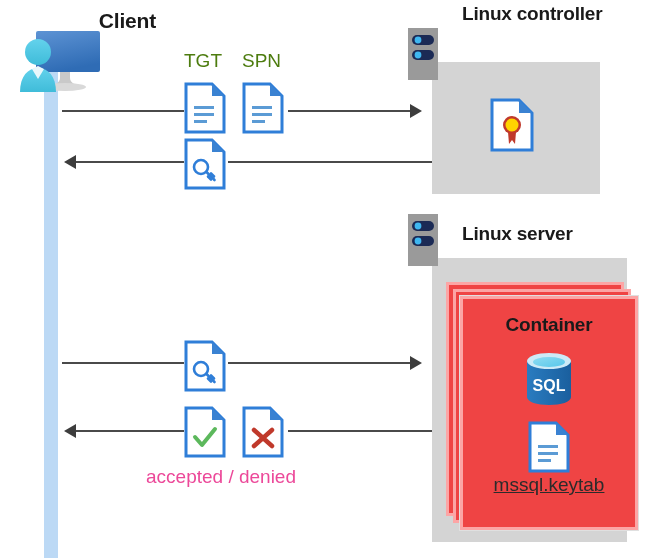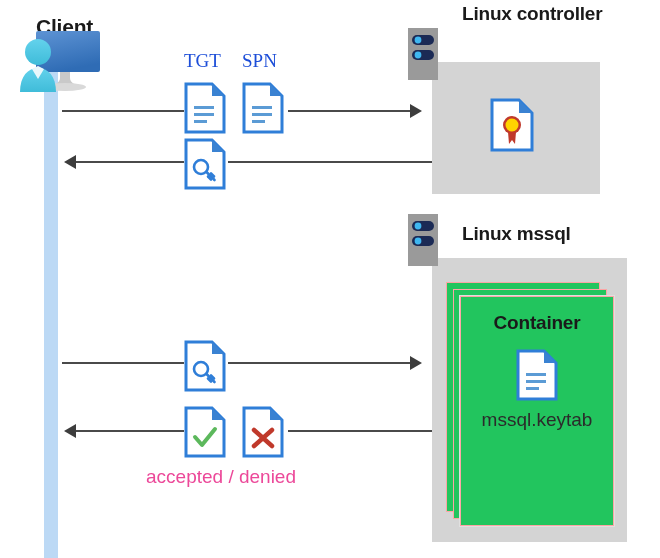--- a/index.html
+++ b/index.html
@@ -13,44 +13,44 @@
   
   #client-lifeline{
     left:44px;top:62px;width:14px;height:496px;
     background:#bcd9f5;
   }
 
   
   .title-bold{
     font-weight:bold;color:#1a1a1a;letter-spacing:-0.2px;
   }
-  #client-title{left:36px;top:14px;width:120px;font-size:21px;line-height:26px;text-align:left;}
+  #client-title{left:36px;top:8px;width:120px;font-size:21px;line-height:26px;text-align:right;}
   #dc-title{left:462px;top:2px;width:180px;font-size:19px;line-height:24px;}
   #linux-title{left:462px;top:222px;width:190px;font-size:19px;line-height:24px;}
   #container-title{font-size:19px;line-height:24px;text-align:center;width:100%;}
 
-  .lbl-plain{font-size:19px;color:#1d4ed8;font-family:Liberation Serif, serif;}
+  .lbl-plain{font-size:19px;color:#4d7c0f;}
   #tgt-label{left:184px;top:50px;}
   #spn-label{left:242px;top:50px;}
   #accepted-denied{left:146px;top:466px;font-size:19px;color:#ec4899;white-space:nowrap;}
   #keytab-label{font-size:19px;color:#2b2b2b;text-align:center;width:100%;}
 
   
   .gray-box{background:#d4d4d4;}
   #dc-box{left:432px;top:62px;width:168px;height:132px;}
   #linux-box{left:432px;top:258px;width:195px;height:284px;}
 
   
   .server-icon{width:30px;height:52px;}
   #dc-server-icon{left:408px;top:28px;}
   #linux-server-icon{left:408px;top:214px;}
 
   
   #container-stack{left:446px;top:282px;width:168px;height:245px;}
-  .card{position:absolute;background:#22c55e;border:1px solid #fca5a5;}
+  .card{position:absolute;background:#ef4444;border:3px solid #fca5a5;padding-left:20px;}
   .card-back2{left:0;top:0;width:152px;height:228px;}
   .card-back1{left:7px;top:7px;width:152px;height:228px;}
   .card-front{left:14px;top:14px;width:152px;height:228px;
               box-shadow:0 0 0 1px #e0e0e0;}
   .card-front-inner{position:absolute;left:0;top:14px;width:100%;}
 
   
   .conn{position:absolute;height:2px;background:#4a4a4a;}
   .arrowhead{position:absolute;width:0;height:0;}
   .arrow-right{border-top:7px solid transparent;border-bottom:7px solid transparent;border-left:12px solid #3d3d3d;}
@@ -107,51 +107,69 @@
 
 <div class="abs server-icon" id="linux-server-icon">
   <svg width="30" height="52" viewBox="0 0 30 52">
     <rect x="0" y="0" width="30" height="52" fill="#9a9a9a"></rect>
     <rect x="4" y="7" width="22" height="10" rx="5" fill="#1b2a55"></rect>
     <circle cx="10" cy="12" r="3.4" fill="#3fb7f0"></circle>
     <rect x="4" y="22" width="22" height="10" rx="5" fill="#1b2a55"></rect>
     <circle cx="10" cy="27" r="3.4" fill="#3fb7f0"></circle>
   </svg>
 </div>
-<div class="abs title-bold" id="linux-title">Linux mssql</div>
+<div class="abs title-bold" id="linux-title">Linux server</div>
 
 <div class="abs" style="left:490px;top:98px;width:44px;height:54px;">
   <svg width="44" height="54" viewBox="0 0 44 54">
     <path d="M2 2 h27 l13 13 v37 h-40 z" fill="#ffffff" stroke="#2f7ed8" stroke-width="3"></path>
     <path d="M29 2 l13 13 h-13 z" fill="#3a82d2"></path>
     <path d="M18 34 l4 -6 l4 6 l-1 12 l-3 -4 l-3 4 z" fill="#c0392b"></path>
     <circle cx="22" cy="27" r="9" fill="#c0392b"></circle>
     <circle cx="22" cy="27" r="6.5" fill="#ffd400"></circle>
   </svg>
 </div>
 
 <div class="abs" id="container-stack">
   <div class="card card-back2"></div>
   <div class="card card-back1"></div>
   <div class="card card-front">
     <div class="card-front-inner">
       <div class="title-bold" id="container-title">Container</div>
 
+      <div style="display:flex;justify-content:center;margin-top:14px;">
+        <svg width="50" height="56" viewBox="0 0 50 56">
+          <defs>
+            <linearGradient id="sqlTop" x1="0" y1="0" x2="1" y2="1">
+              <stop offset="0%" stop-color="#8fdcf2"></stop>
+              <stop offset="100%" stop-color="#57c7ea"></stop>
+            </linearGradient>
+            <linearGradient id="sqlBody" x1="0" y1="0" x2="1" y2="0">
+              <stop offset="0%" stop-color="#2a7cc0"></stop>
+              <stop offset="100%" stop-color="#1a5f9e"></stop>
+            </linearGradient>
+          </defs>
+          <path d="M3 10 v36 c0 5 10 8 22 8 c12 0 22 -3 22 -8 v-36 z" fill="url(#sqlBody)"></path>
+          <ellipse cx="25" cy="10" rx="22" ry="8" fill="#cdeaf7"></ellipse>
+          <ellipse cx="25" cy="11" rx="16" ry="5" fill="url(#sqlTop)"></ellipse>
+          <text x="25" y="40" text-anchor="middle" fill="#ffffff" font-family="Liberation Sans, sans-serif" font-size="16" font-weight="bold">SQL</text>
+        </svg>
+      </div>
 
       <div style="display:flex;justify-content:center;margin-top:14px;">
         <svg width="42" height="52" viewBox="0 0 42 52">
           <path d="M2 2 h26 l12 12 v36 h-38 z" fill="#ffffff" stroke="#2f7ed8" stroke-width="3"></path>
           <path d="M28 2 l12 12 h-12 z" fill="#3a82d2"></path>
           <rect x="10" y="24" width="20" height="3" fill="#5b9bd5"></rect>
           <rect x="10" y="31" width="20" height="3" fill="#5b9bd5"></rect>
           <rect x="10" y="38" width="13" height="3" fill="#5b9bd5"></rect>
         </svg>
       </div>
 
-      <div id="keytab-label" style="margin-top:8px;">mssql.keytab</div>
+      <div id="keytab-label" style="margin-top:1px;text-decoration:underline;">mssql.keytab</div>
     </div>
   </div>
 </div>
 
 <div class="abs conn" style="left:62px;top:110px;width:122px;"></div>
 <div class="abs conn" style="left:288px;top:110px;width:132px;"></div>
 <div class="abs arrowhead arrow-right" style="left:410px;top:104px;"></div>
 
 <div class="abs lbl-plain" id="tgt-label">TGT</div>
 <div class="abs lbl-plain" id="spn-label">SPN</div>

